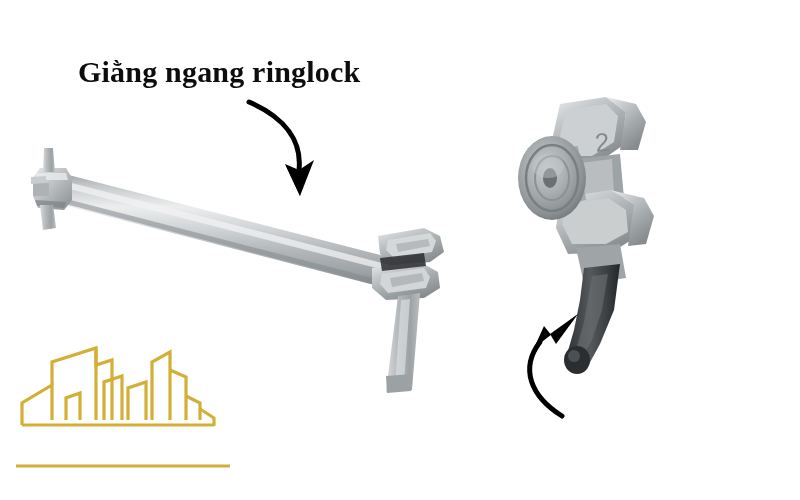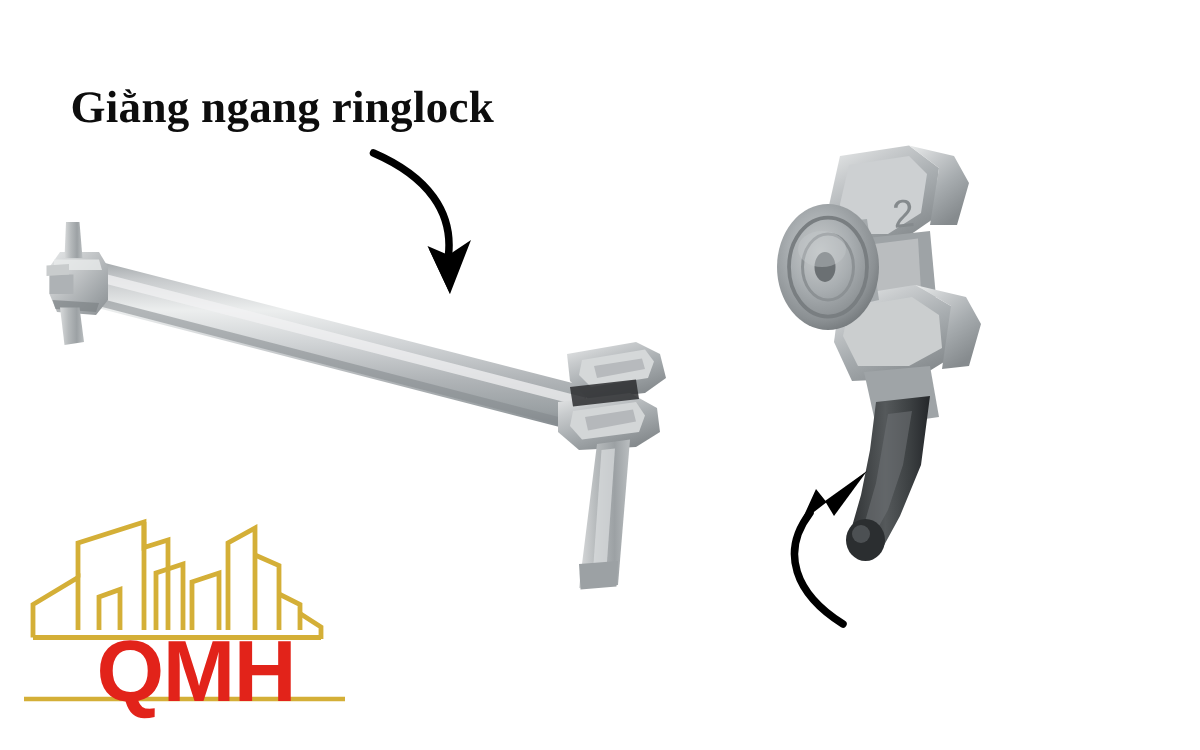--- a/index.html
+++ b/index.html
@@ -17,20 +17,21 @@
     background: #ffffff;
     overflow: hidden;
   }
   .label {
     position: absolute;
     font-family: "Liberation Serif", serif;
     font-weight: bold;
     color: #0d0d0d;
     white-space: nowrap;
     letter-spacing: 0.2px;
+    margin-left: 31px;
   }
   #label-ledger {
     left: 47px;
     top: 55px;
     font-size: 30px;
   }
   #label-ear {
     left: 406px;
     top: 420px;
     font-size: 29px;
@@ -202,17 +203,14 @@
       <path d="M 186 396 L 200 403 L 200 420"></path>
       <path d="M 200 409 L 214 418 L 214 426"></path>
       <path d="M 22 425 L 214 425"></path>
     </g>
     <line x1="16" y1="466" x2="230" y2="466" stroke="#d4af37" stroke-width="3"></line>
   </svg>
 
   <div class="label" id="label-ledger">Giằng ngang ringlock</div>
 
 
-  <div class="logo-wrap">
-    <div class="logo-text">QMH</div>
-  </div>
 
 </div>
 
 </body></html>

